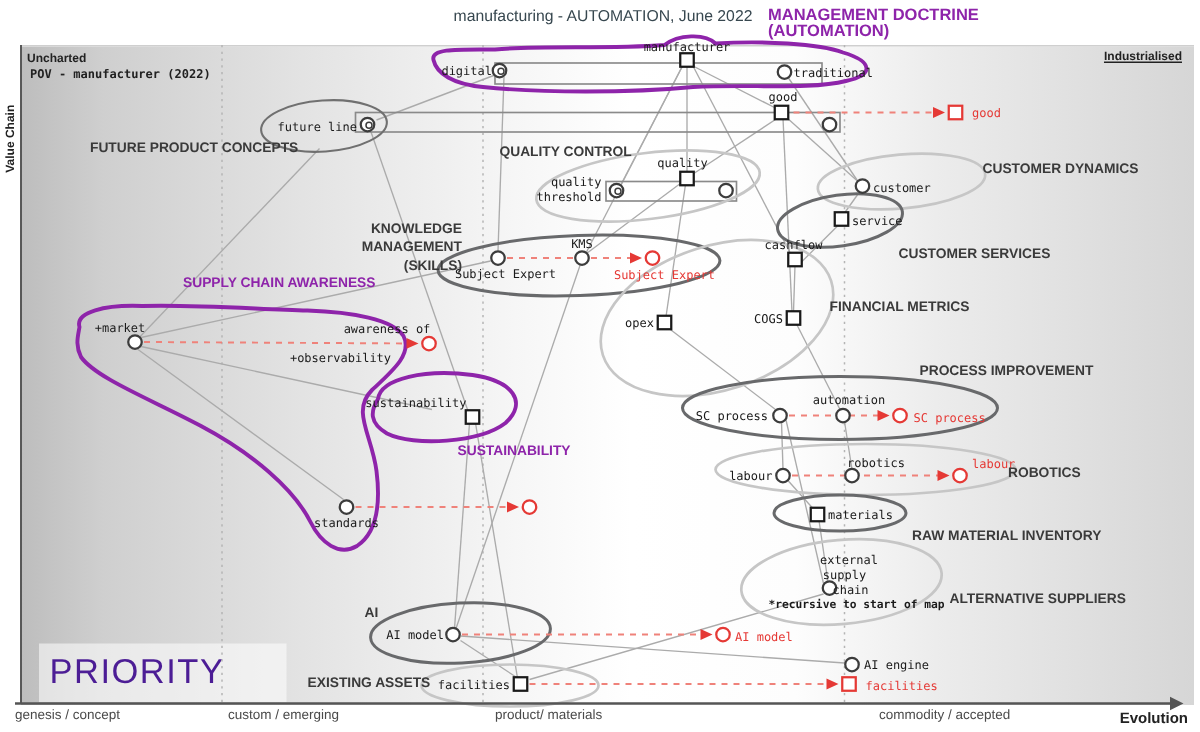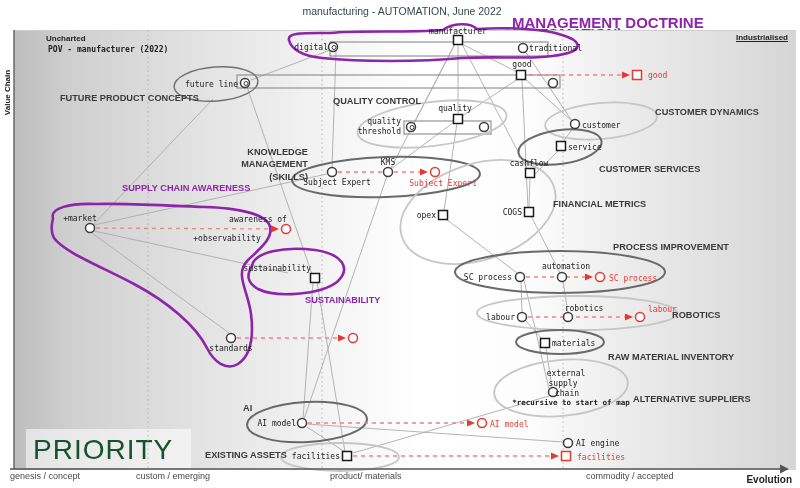--- a/index.html
+++ b/index.html
@@ -4,32 +4,32 @@
 <style>
   html,body{margin:0;padding:0;background:#fff;}
   #stage{position:relative;width:800px;height:488px;background:#ffffff;overflow:hidden;
          font-family:"Liberation Sans",sans-serif;}
   #map-bg{position:absolute;left:14px;top:30px;width:782px;height:439px;
     background:linear-gradient(90deg,#bdbdbd 0%,#cfcfcf 7%,#e3e3e3 24%,#f6f6f6 42%,#ffffff 52%,#fdfdfd 66%,#ececec 78%,#d6d6d6 100%);
     border-top:1px solid #cfcfcf;}
   #map-svg{position:absolute;left:0;top:0;}
   .hdr-title{position:absolute;top:5px;left:402px;transform:translateX(-50%);
     font-size:10.5px;color:#37474f;white-space:nowrap;}
-  .doctrine{position:absolute;top:17px;left:512px;font-size:15px;font-weight:bold;
+  .doctrine{position:absolute;top:5px;left:512px;font-size:11px;font-weight:bold;
     color:#8e24aa;line-height:11px;white-space:nowrap;}
-  .corner{position:absolute;font-size:8px;font-weight:bold;color:#222;white-space:nowrap;margin-left:28px;}
+  .corner{position:absolute;font-size:8px;font-weight:bold;color:#222;white-space:nowrap;}
   #uncharted{left:18px;top:34px;}
   #industrialised{top:33px;right:12px;text-decoration:underline;}
   #pov{left:20px;top:45px;font-family:"DejaVu Sans Mono",monospace;}
   #value-chain{position:absolute;left:-33px;top:88px;width:80px;text-align:center;
     transform:rotate(-90deg);font-size:8px;font-weight:bold;color:#222;}
   #priority-box{position:absolute;left:26px;top:429px;width:165px;height:39px;
     background:rgba(255,255,255,.55);}
-  #priority{position:absolute;left:33px;top:434px;font-size:28px;letter-spacing:1px;
-    color:#14532d;}
+  #priority{position:absolute;left:33px;top:434px;font-size:23px;letter-spacing:1px;
+    color:#4c1d95;}
   .stage-label{position:absolute;top:471px;font-size:9px;color:#4a4a4a;white-space:nowrap;}
   #evolution{position:absolute;top:474px;right:8px;font-size:10px;font-weight:bold;color:#222;}
   
   .nl{font:8px "DejaVu Sans Mono",monospace;fill:#1a1a1a;}
   .nl.red{fill:#e53935;}
   .sec{font:bold 9.2px "Liberation Sans",sans-serif;fill:#3a3a3a;}
   .sec.purple{fill:#8e24aa;}
   .note{font:bold 7.5px "DejaVu Sans Mono",monospace;fill:#1a1a1a;}
 </style>
 </head>
@@ -216,17 +216,17 @@
       <text x="122" y="191" text-anchor="start" class="sec purple">SUPPLY CHAIN AWARENESS</text>
       <text x="305" y="303" text-anchor="start" class="sec purple">SUSTAINABILITY</text>
       <text x="243" y="411" text-anchor="start" class="sec">AI</text>
       <text x="205" y="458" text-anchor="start" class="sec">EXISTING ASSETS</text>
       <line x1="14" y1="30" x2="14" y2="469" stroke="#555555" stroke-width="1.3"></line>
       <line x1="10" y1="469" x2="780" y2="469" stroke="#555555" stroke-width="1.6"></line>
       <polygon points="780,464.5 789,469 780,473.5" fill="#555555"></polygon>
     </svg>
 
   <div class="stage-label" style="left:10px">genesis / concept</div>
-  <div class="stage-label" style="left:136px">custom / emerging</div>
+  <div class="stage-label" style="left:152px">custom / emerging</div>
   <div class="stage-label" style="left:330px">product/ materials</div>
   <div class="stage-label" style="left:586px">commodity / accepted</div>
   <div id="evolution">Evolution</div>
 </div>
 
 </body></html>

